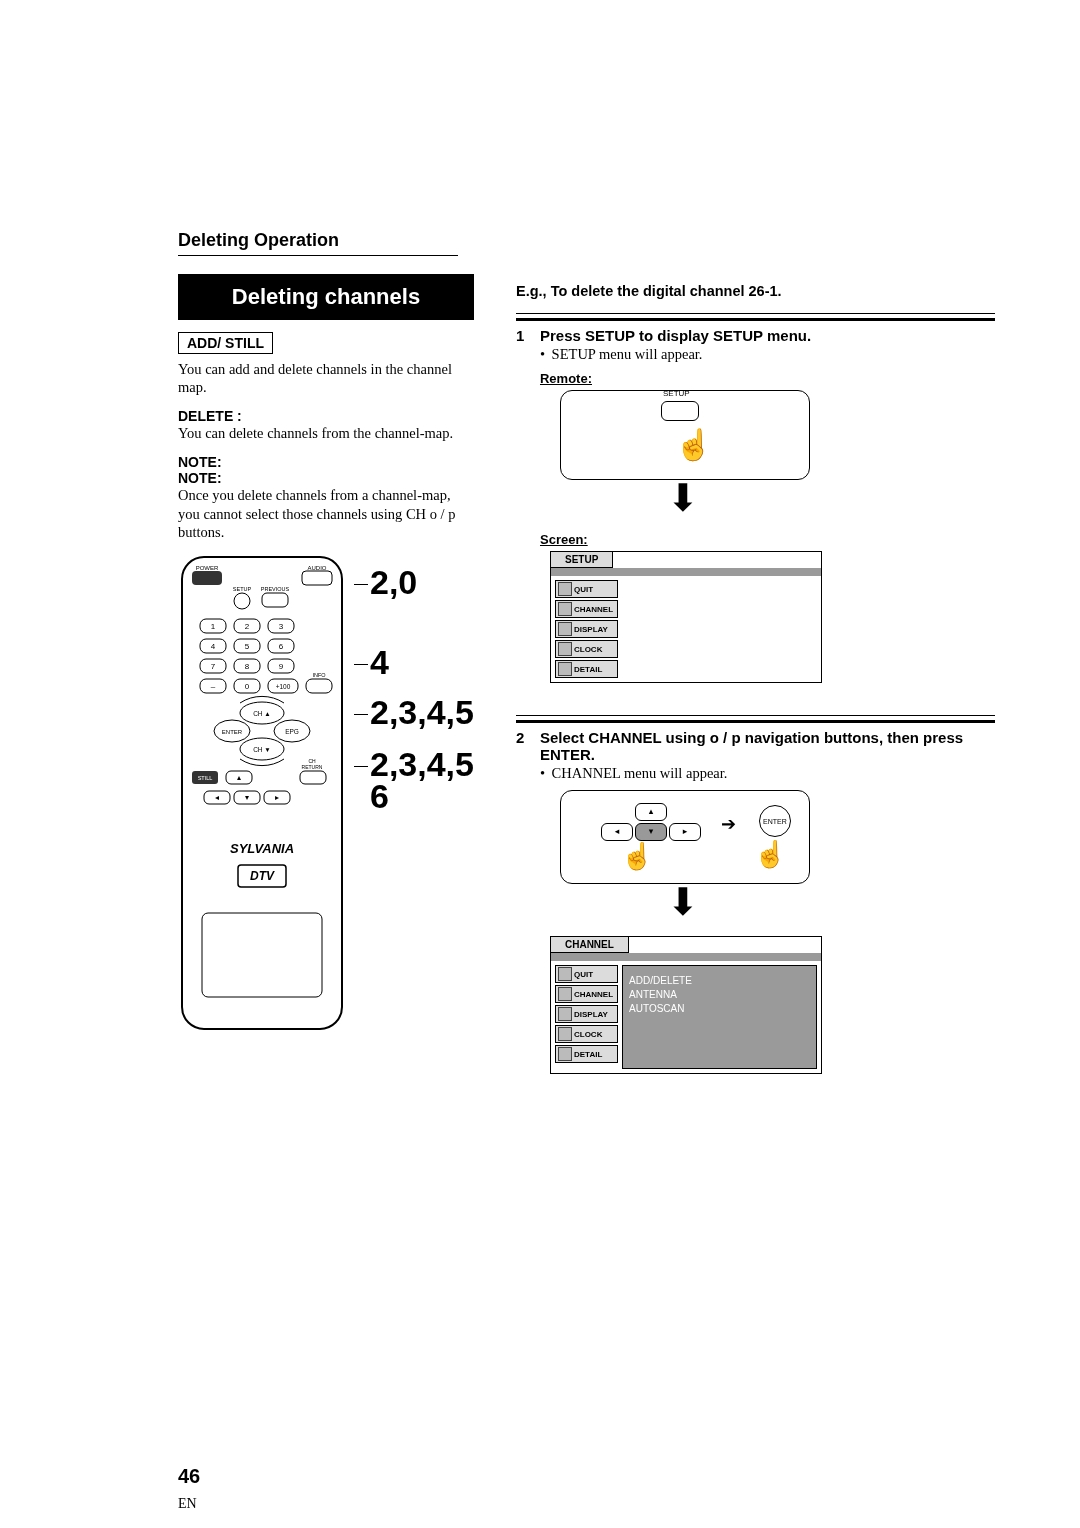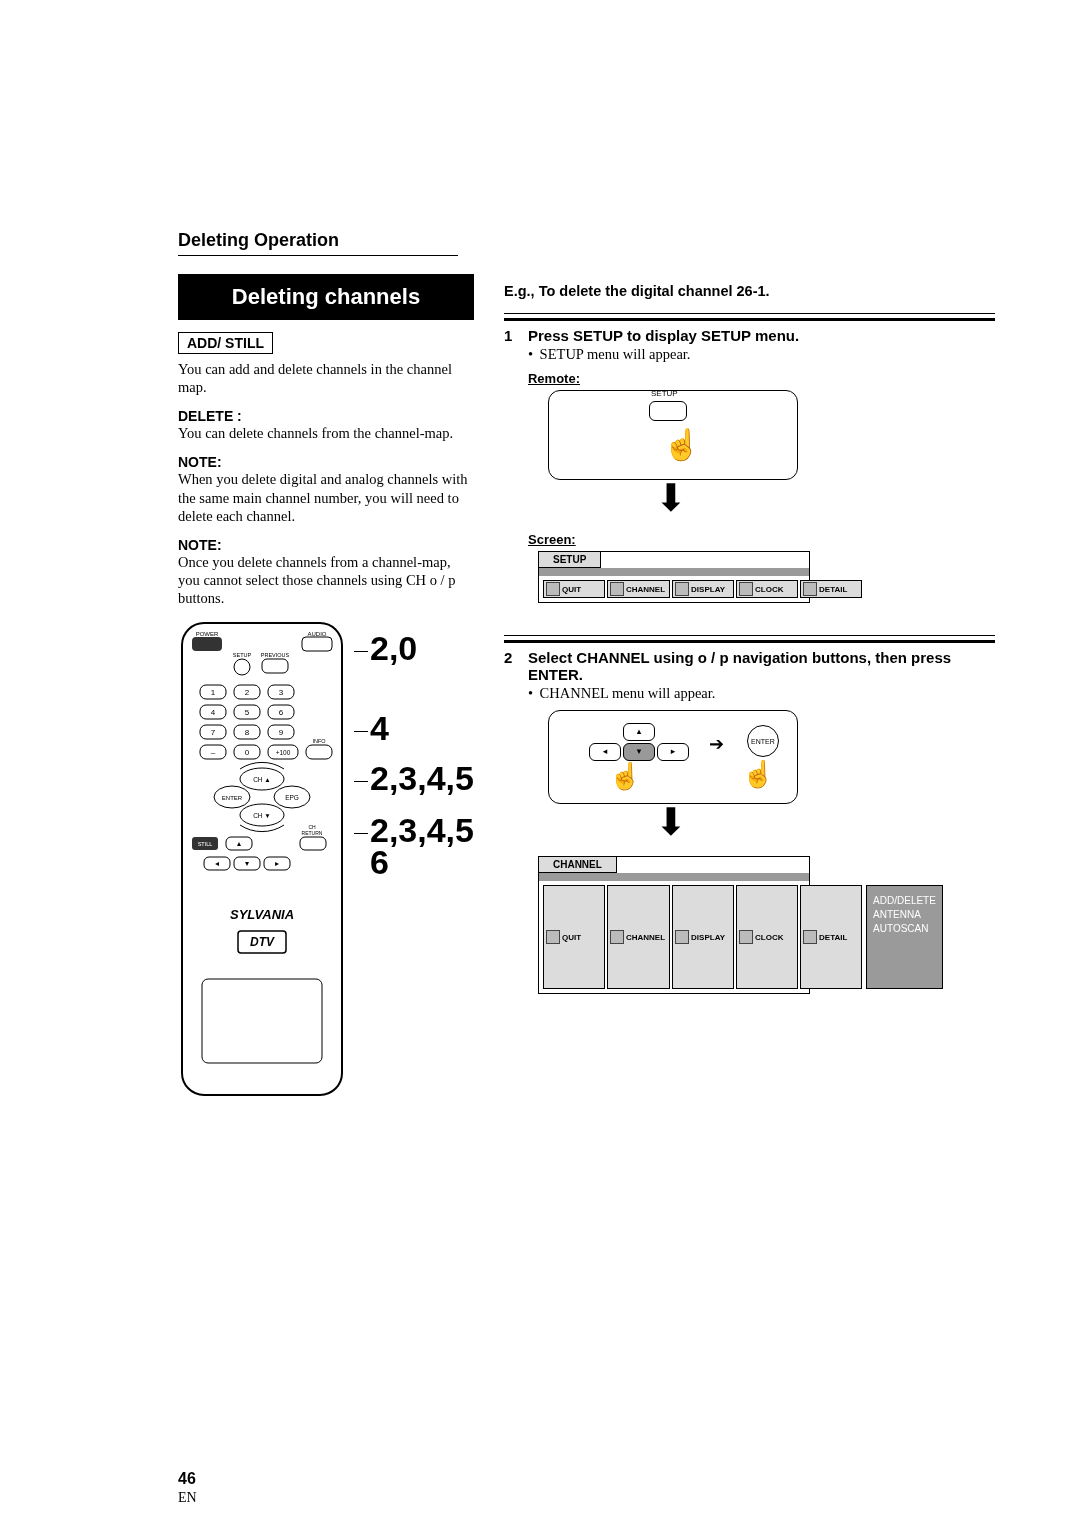--- a/index.html
+++ b/index.html
@@ -22,21 +22,21 @@
     margin-bottom: 4px;
   }
   .heading-rule {
     border: 0;
     border-top: 1.5px solid #000;
     margin: 0 0 12px 0;
     width: 280px;
   }
   .content-grid {
     display: flex;
-    gap: 30px;
+    gap: 42px;
   }
   .col-left {
     flex: 0 0 280px;
   }
   .col-right {
     flex: 1;
   }
   .black-bar {
     background: #000;
     color: #fff;
@@ -191,21 +191,21 @@
     background: #9a9a9a;
     margin-top: 16px;
   }
   .menu-inner {
     display: flex;
     padding: 4px;
     gap: 4px;
   }
   .menu-side {
     display: flex;
-    flex-direction: row;
+    flex-direction: column;
     gap: 2px;
   }
   .menu-item {
     border: 1px solid #000;
     background: #dcdcdc;
     font-family: Arial, sans-serif;
     font-weight: bold;
     font-size: 8px;
     padding: 1px 4px 1px 2px;
     display: flex;
@@ -271,25 +271,25 @@
     display: flex; align-items: center; justify-content: center;
   }
   .hand2 { position: absolute; left: 60px; top: 50px; font-size: 26px; }
   .hand3 { position: absolute; right: 22px; top: 48px; font-size: 26px; }
   .page-num {
     position: absolute;
     bottom: 40px;
     left: 178px;
     font-family: Arial, Helvetica, sans-serif;
     font-weight: bold;
-    font-size: 16px;
+    font-size: 20px;
   }
   .page-en {
     position: absolute;
-    bottom: 22px;
+    bottom: 16px;
     left: 178px;
     font-family: "Times New Roman", serif;
     font-size: 14px;
   }
 </style>
 </head>
 <body>
 
 <div class="page">
 
@@ -302,21 +302,20 @@
 
       <div class="black-bar">Deleting channels</div>
 
       <div class="outline-label">ADD/ STILL</div>
       <p class="body-text">You can add and delete channels in the channel map.</p>
 
       <p class="sub-bold">DELETE :</p>
       <p class="body-text">You can delete channels from the channel-map.</p>
 
       <p class="sub-bold">NOTE:</p>
-      <p class="body-text">When you delete digital and analog channels with the same main channel number, you will need to delete each channel.</p>
 
       <p class="sub-bold">NOTE:</p>
       <p class="body-text">Once you delete channels from a channel-map, you cannot select those channels using CH o / p buttons.</p>
 
       
       <div class="remote-wrap">
         <svg class="remote-svg" width="170" height="480" viewBox="0 0 170 480">
           <rect x="4" y="4" width="160" height="472" rx="22" ry="22" fill="#fff" stroke="#000" stroke-width="2"></rect>
 
           <rect x="14" y="18" width="30" height="14" rx="4" fill="#333"></rect>

